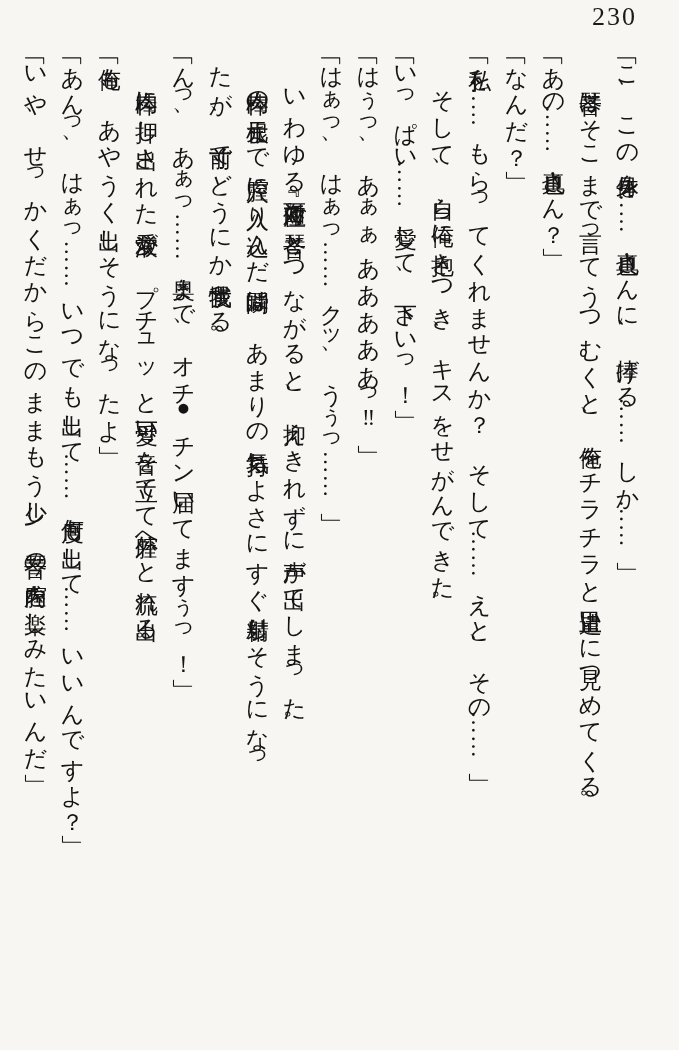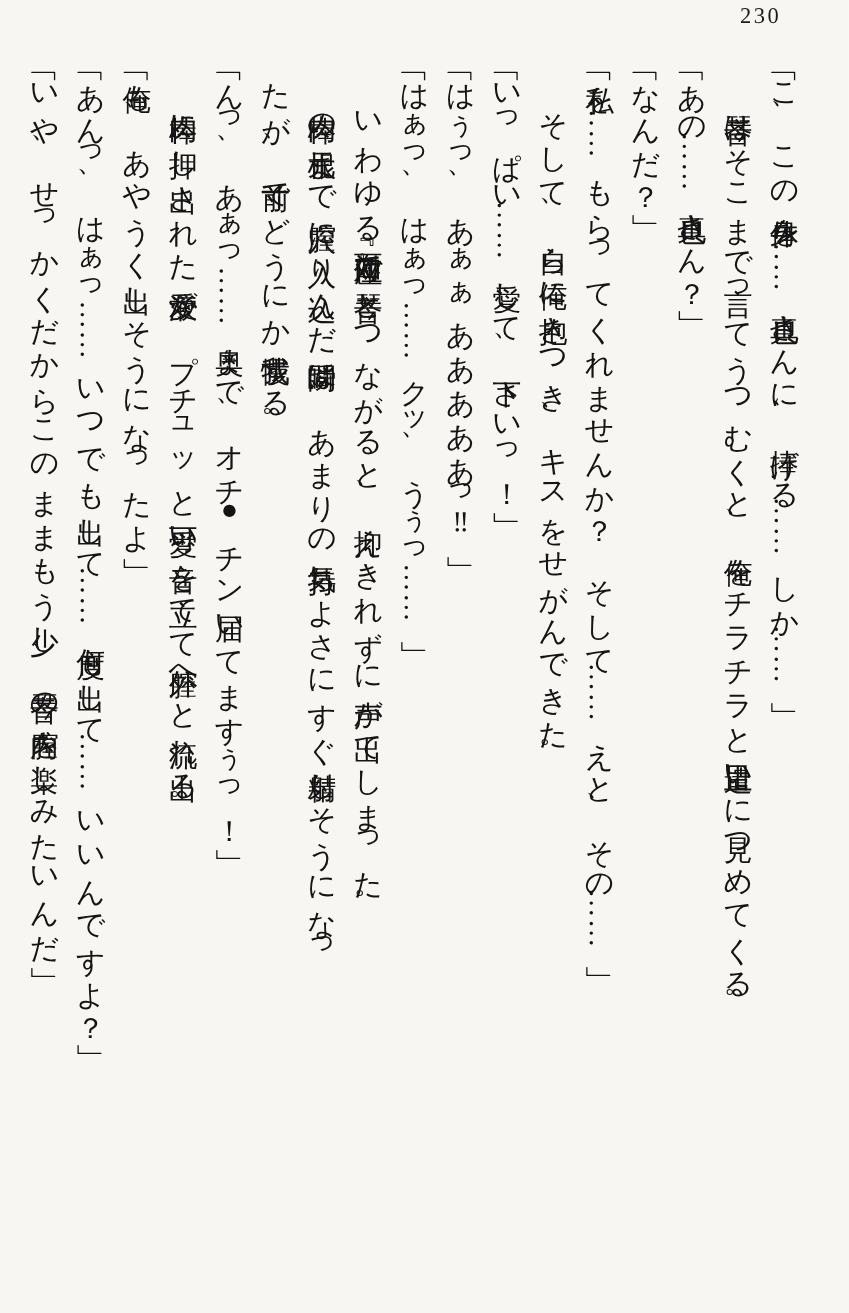--- a/index.html
+++ b/index.html
@@ -11,21 +11,21 @@
     width: 679px;
     height: 1050px;
     background: #f7f6f2;
     overflow: hidden;
     font-family: "Liberation Serif", "DejaVu Serif", serif;
   }
   .page-number {
     position: absolute;
     top: 2px;
     left: 592px;
-    font-size: 18px;
+    font-size: 26px;
     letter-spacing: 2px;
     color: #1b1b1b;
   }
   .text-block {
     position: absolute;
     top: 50px;
     right: 33px;
     height: 995px;
     writing-mode: vertical-rl;
     text-orientation: mixed;

